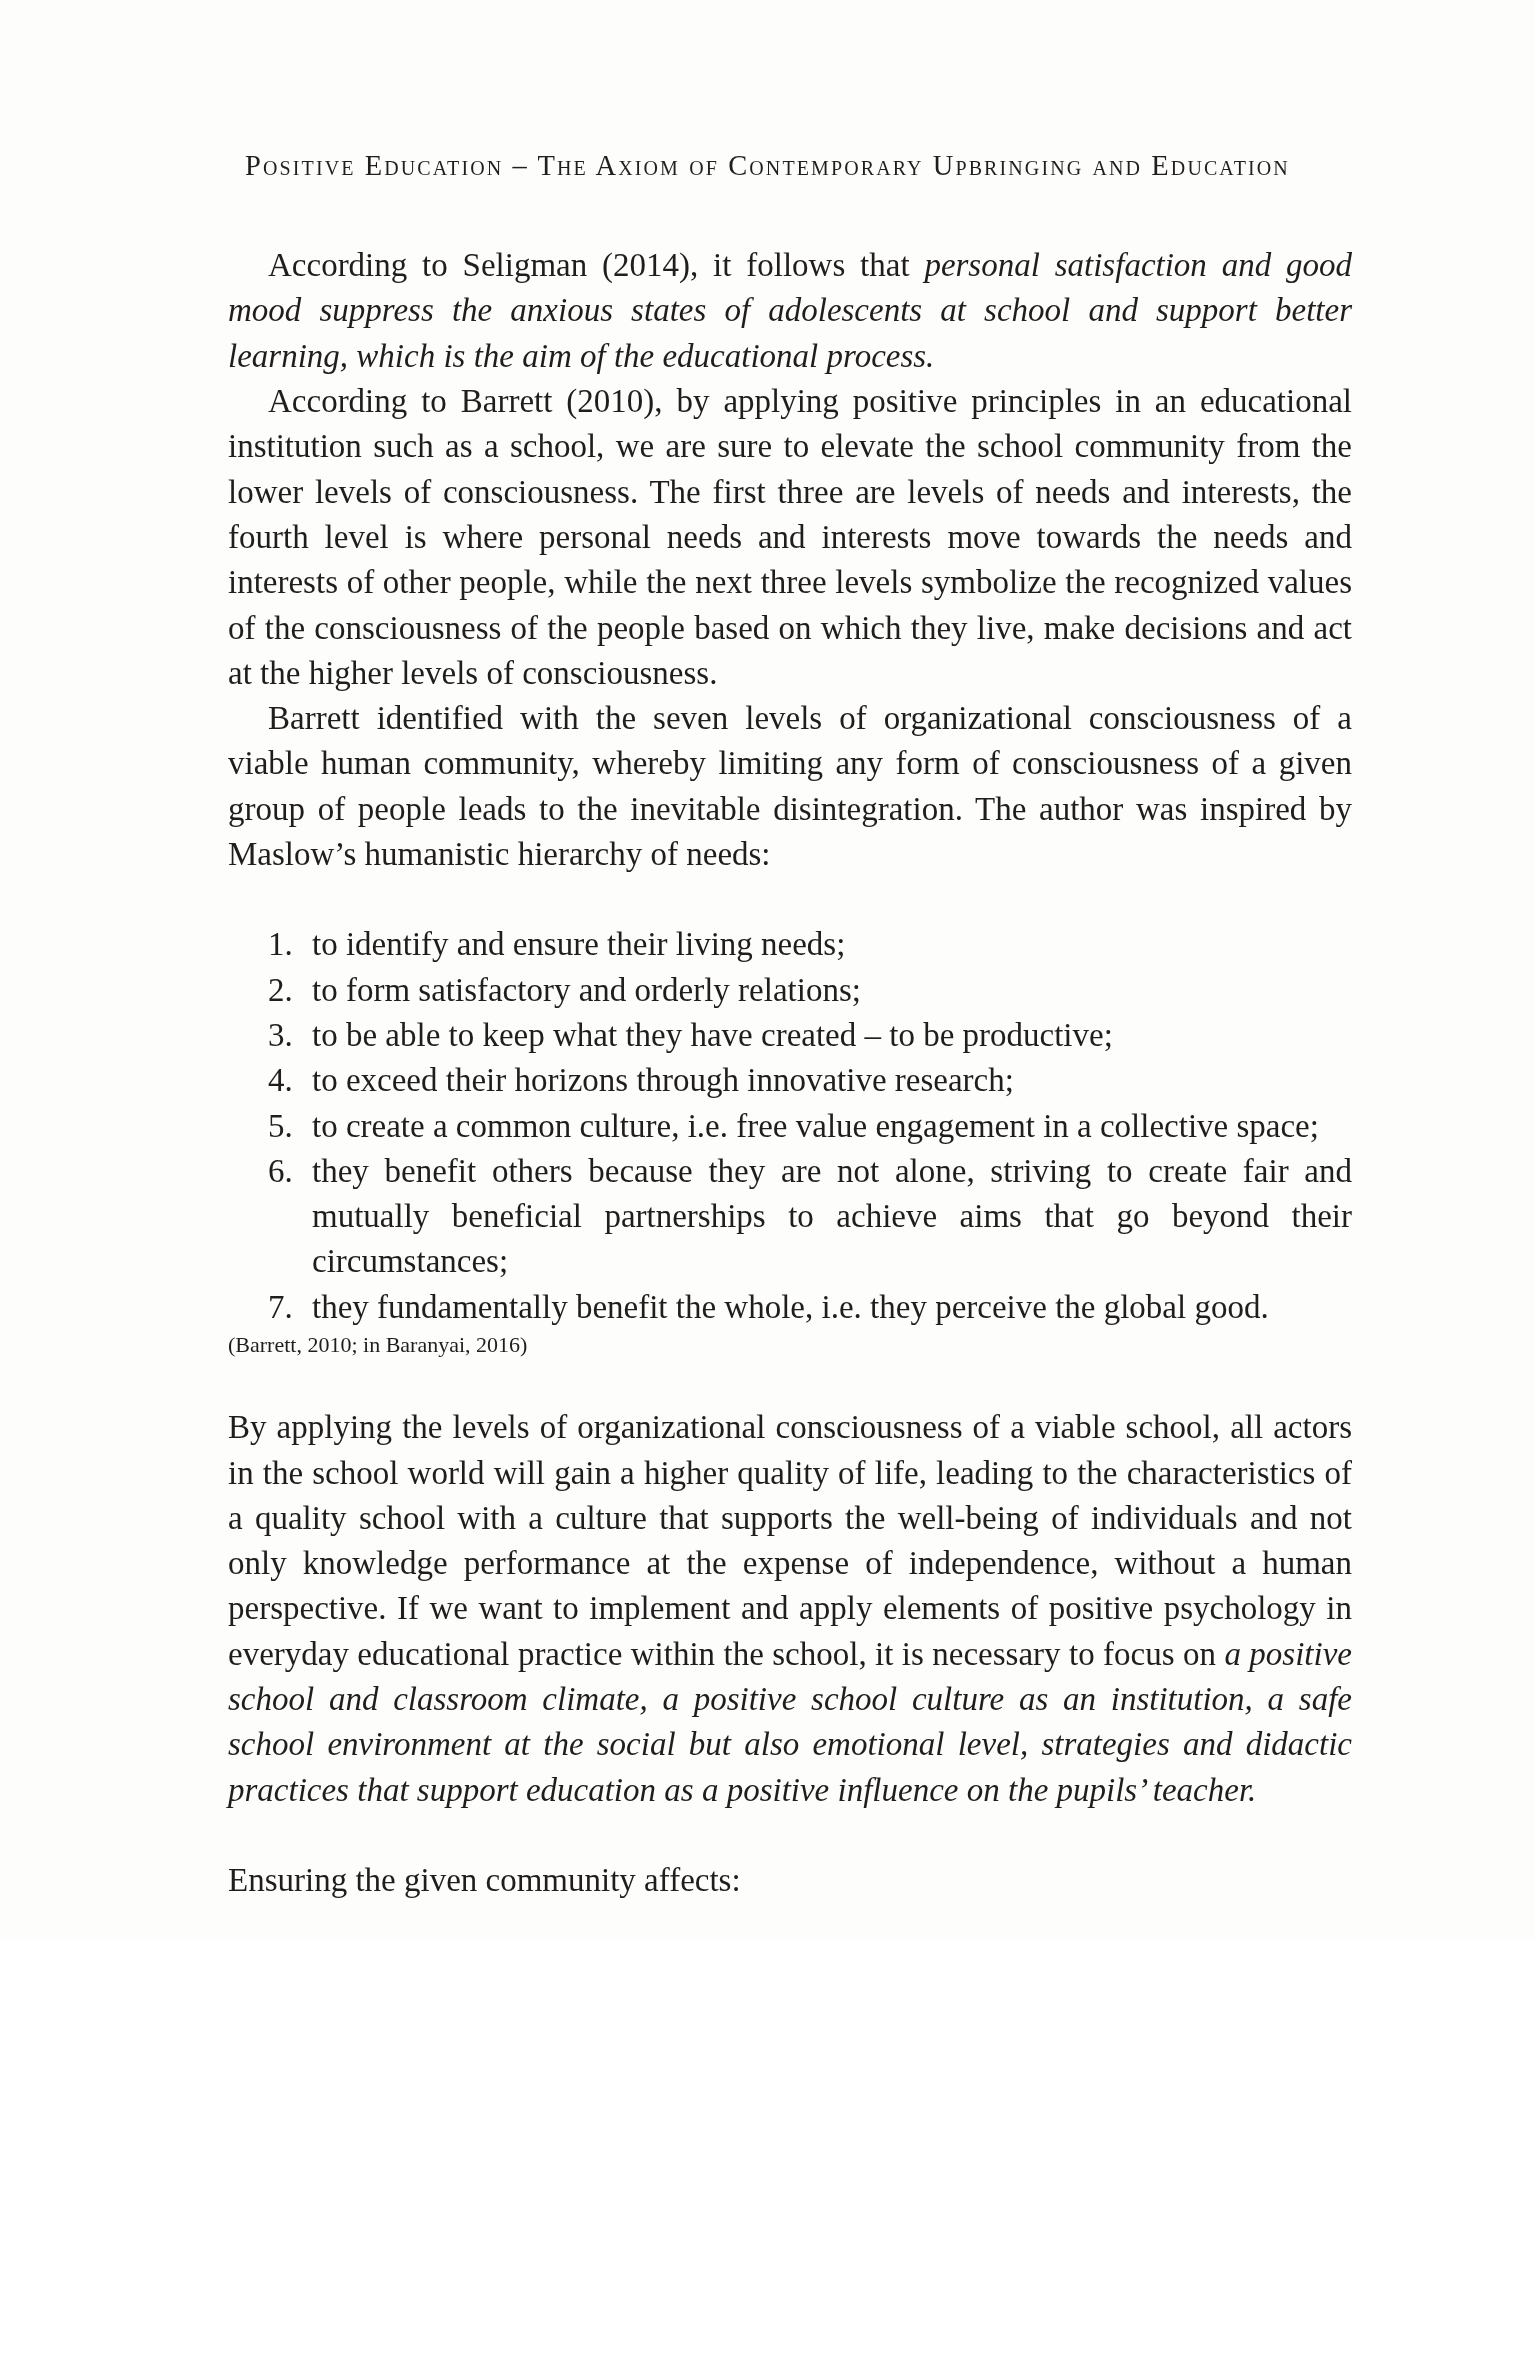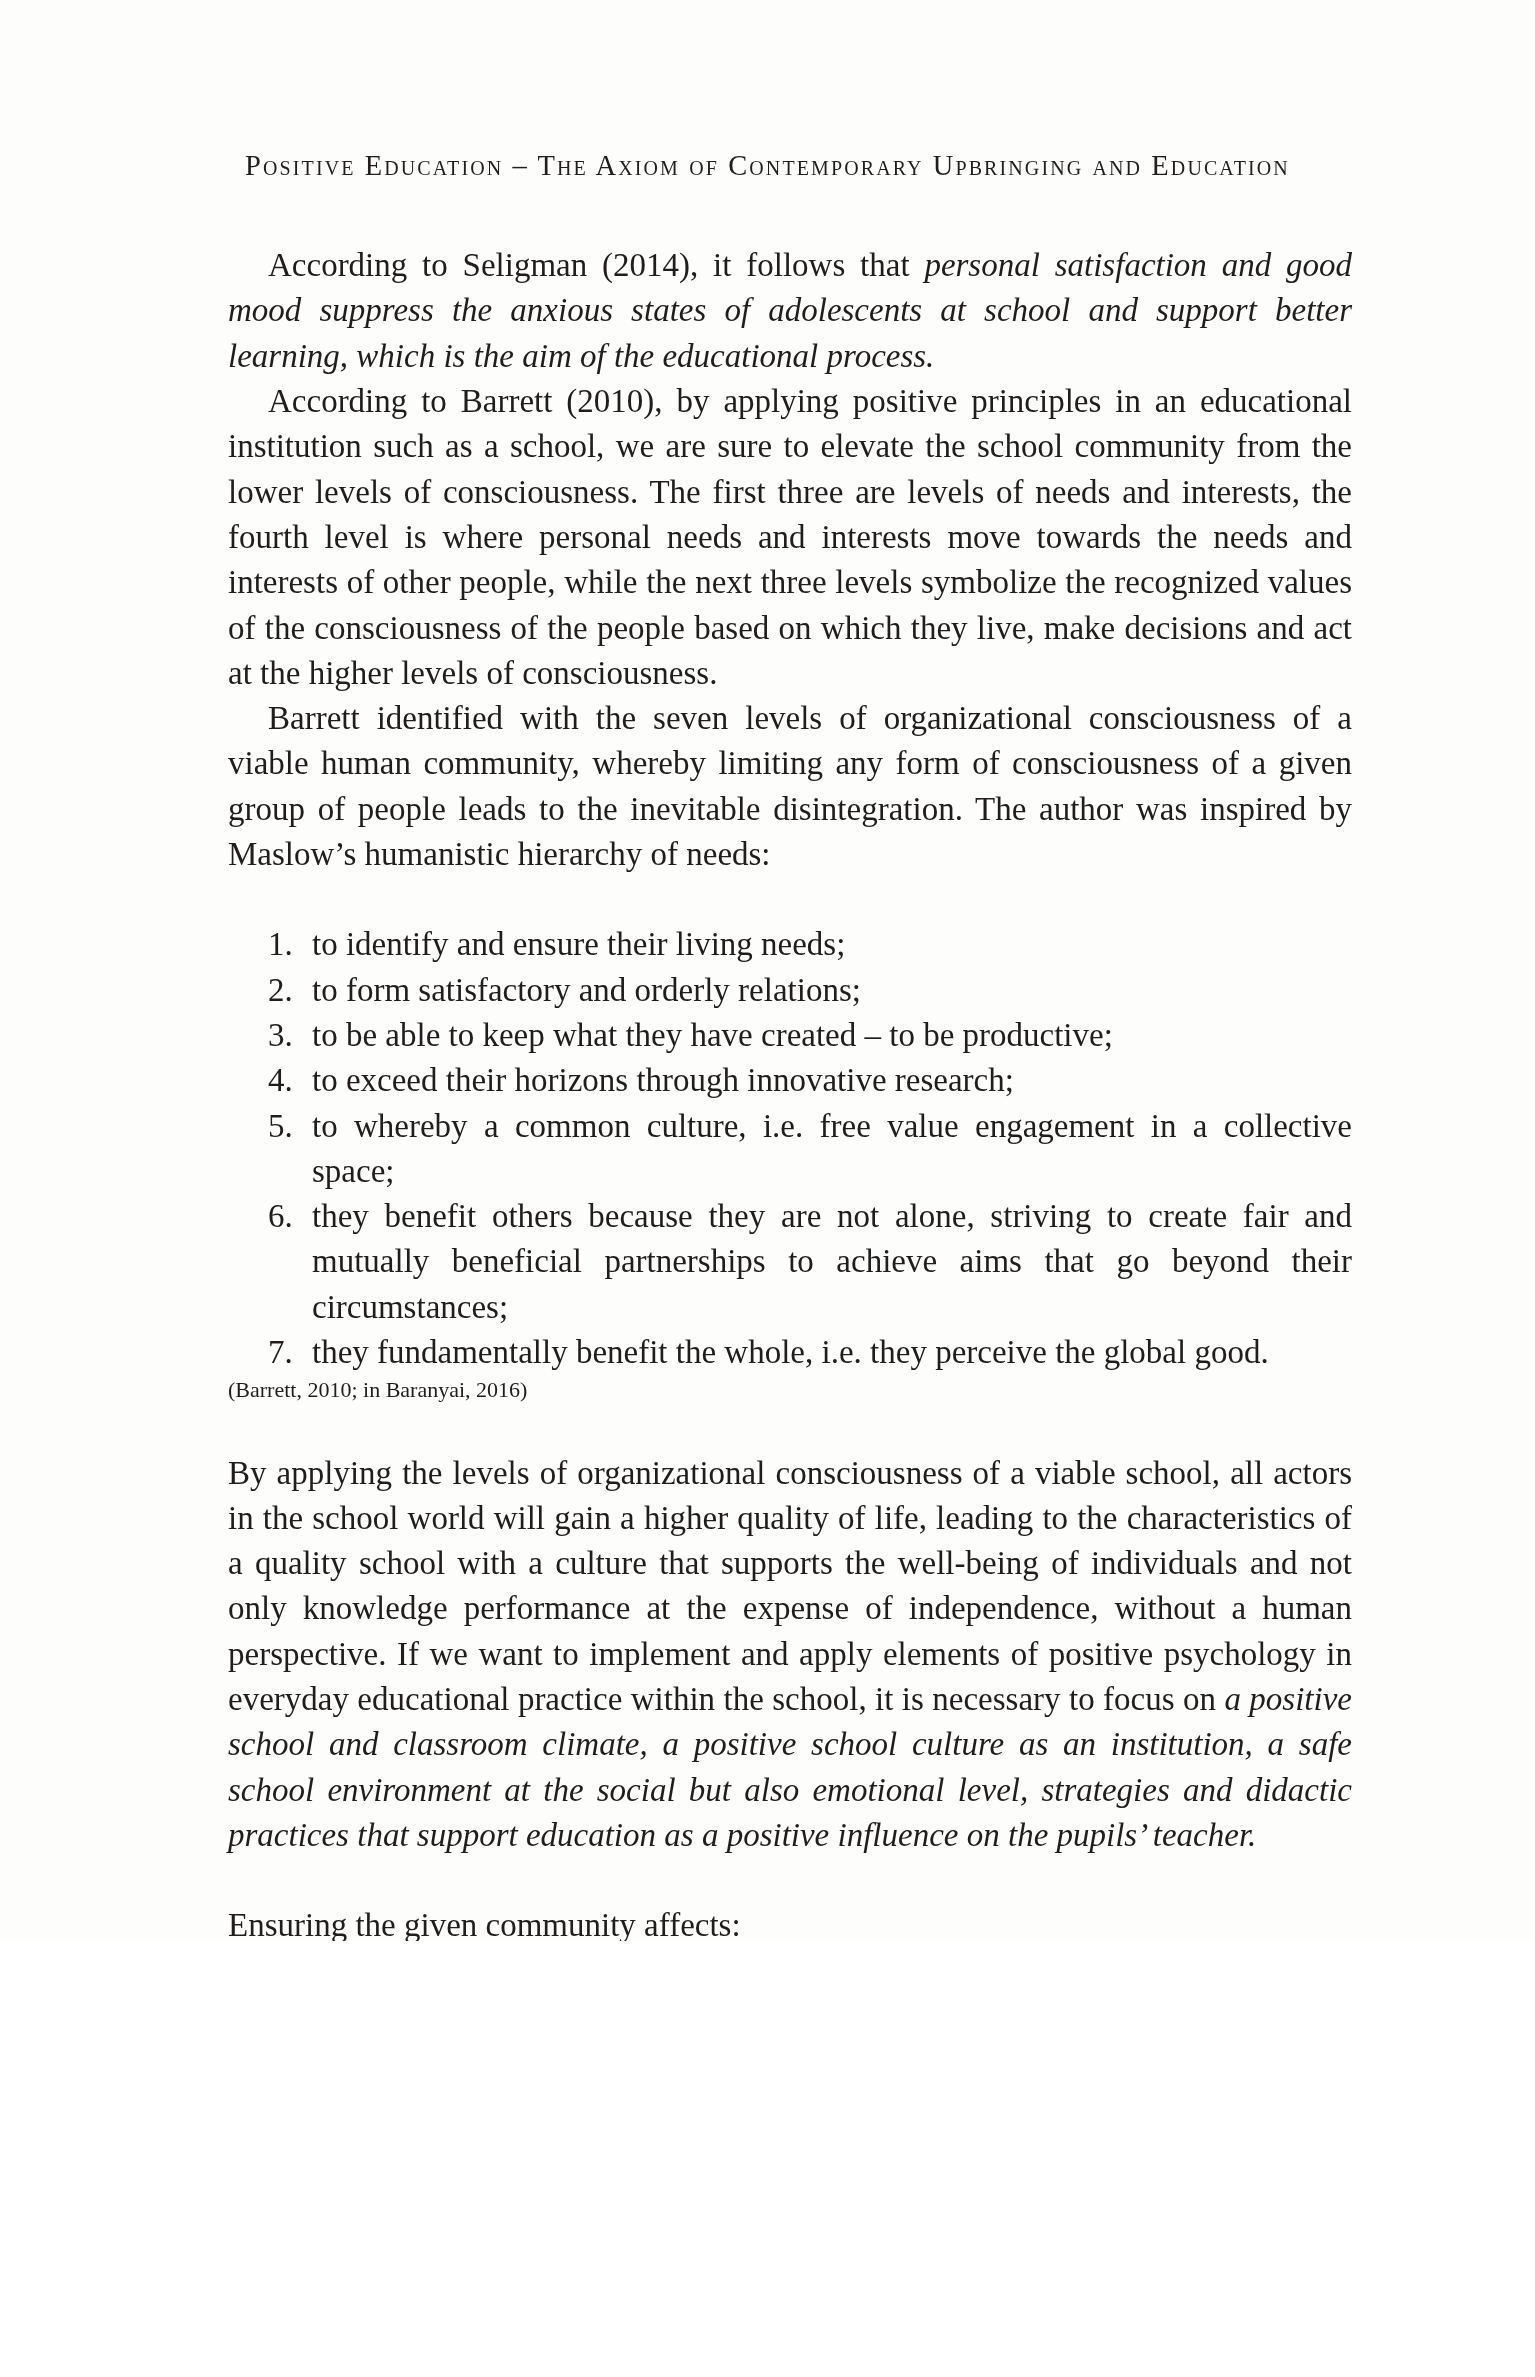--- a/index.html
+++ b/index.html
@@ -138,21 +138,21 @@
       <li>
           <span class="marker">3.</span>
           <span class="item-text">to be able to keep what they have created – to be productive;</span>
         </li>
       <li>
           <span class="marker">4.</span>
           <span class="item-text">to exceed their horizons through innovative research;</span>
         </li>
       <li>
           <span class="marker">5.</span>
-          <span class="item-text">to whereby a common culture, i.e. free value engagement in a collective space;</span>
+          <span class="item-text">to create a common culture, i.e. free value engagement in a collective space;</span>
         </li>
       <li>
           <span class="marker">6.</span>
           <span class="item-text">they benefit others because they are not alone, striving to create fair and mutually beneficial partnerships to achieve aims that go beyond their circumstances;</span>
         </li>
       <li>
           <span class="marker">7.</span>
           <span class="item-text">they fundamentally benefit the whole, i.e. they perceive the global good.</span>
         </li>
     </ol>

